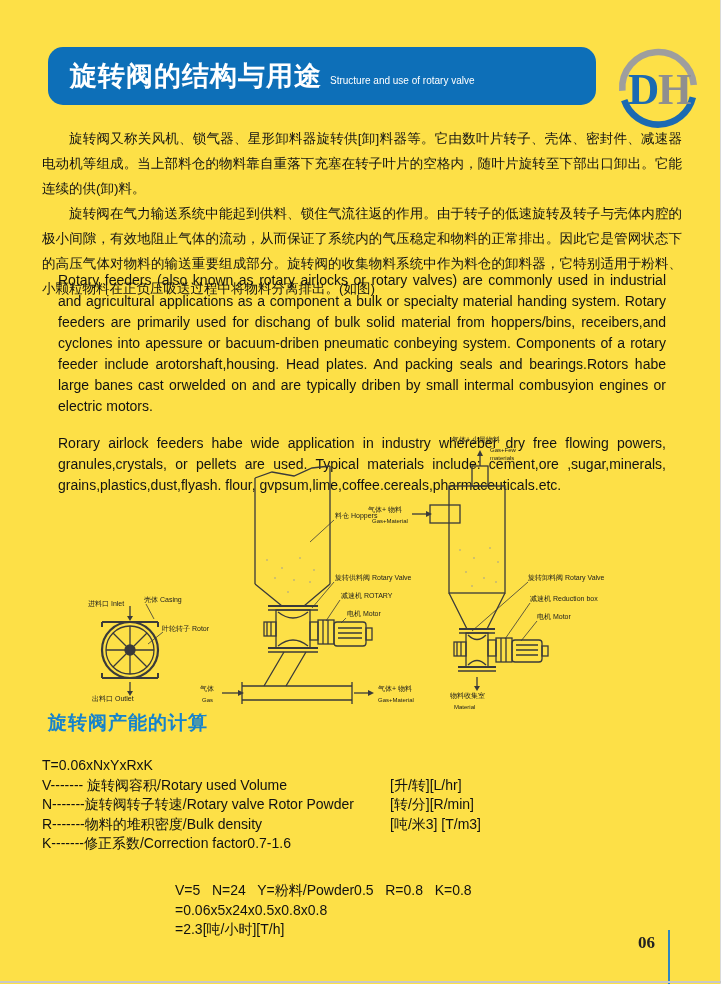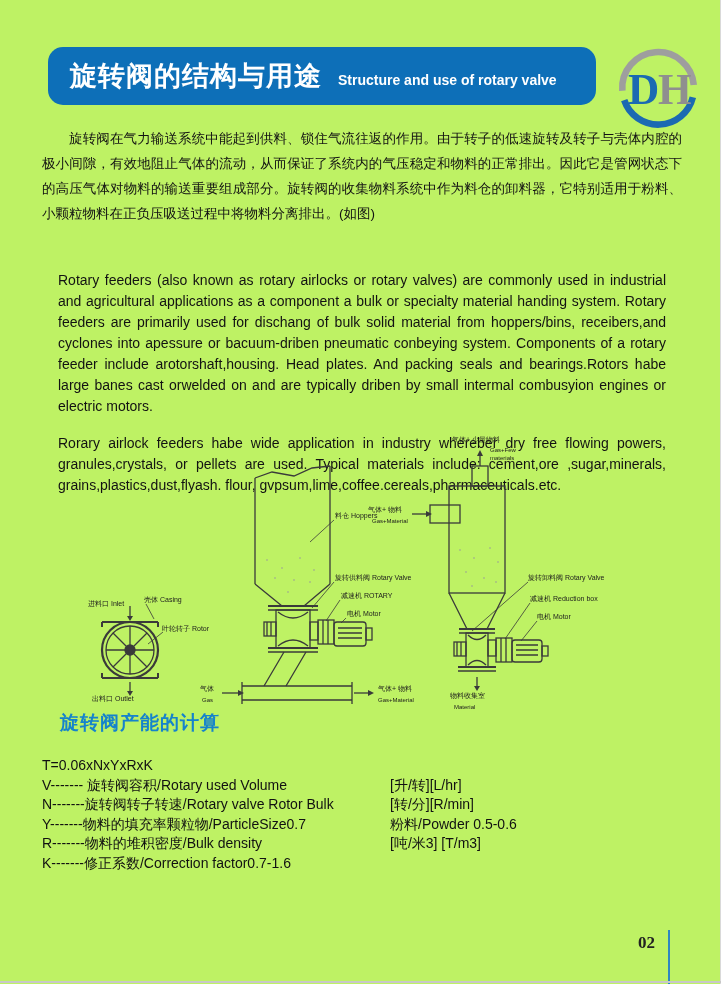--- a/index.html
+++ b/index.html
@@ -1,35 +1,35 @@
 <!DOCTYPE html>
 <html><head>
 <meta charset="utf-8">
 <style>
   html,body{margin:0;padding:0;}
   body{width:721px;height:984px;background:#fff;font-family:"Liberation Sans",sans-serif;position:relative;overflow:hidden;}
-  .page{position:absolute;inset:0;background:#bef264;border-right:1px solid #d9d9d9;}
+  .page{position:absolute;inset:0;background:#fde047;border-right:1px solid #d9d9d9;}
   
   .banner{position:absolute;left:48px;top:47px;width:548px;height:58px;background:#0d6fb8;border-radius:15px;display:flex;align-items:center;padding-left:22px;box-sizing:border-box;}
   .banner-zh{color:#fff;font-size:27px;font-weight:bold;letter-spacing:1px;white-space:nowrap;}
-  .banner-en{color:#fff;font-size:14px;margin-left:16px;padding-top:8px;white-space:nowrap;font-weight:bold;}
+  .banner-en{color:#fff;font-size:10px;margin-left:8px;padding-top:8px;white-space:nowrap;}
   .logo{position:absolute;left:612px;top:44px;width:94px;height:84px;}
   .logo text{font-family:"Liberation Serif",serif;font-weight:bold;font-size:46px;}
   
   .zh-block{position:absolute;left:42px;top:126px;width:640px;font-size:13.5px;line-height:25px;color:#121212;text-align:justify;}
   .zh-block p{margin:0;text-indent:2em;}
   .en-block{position:absolute;left:42px;top:254px;width:640px;font-size:14px;line-height:21px;color:#121212;text-align:justify;}
   .en-block p{margin:16px;}
   
   .diagrams{position:absolute;left:42px;top:430px;width:640px;height:282px;}
   .diagrams text{font-family:"Liberation Sans",sans-serif;fill:#1c1c1c;}
   .lbl{font-size:7px;}
   .lbl-sm{font-size:6px;}
   
-  .calc-heading{position:absolute;left:60px;top:710px;margin:0;font-size:19px;font-weight:bold;color:#1583cc;letter-spacing:1px;}
+  .calc-heading{position:absolute;left:48px;top:710px;margin:0;font-size:19px;font-weight:bold;color:#1583cc;letter-spacing:1px;}
   .calc-table{position:absolute;left:42px;top:756px;width:640px;font-size:14px;color:#111;}
   .calc-row{display:flex;height:19.5px;line-height:19.5px;}
   .calc-left{flex:none;width:348px;white-space:nowrap;}
   .calc-right{flex:1;white-space:nowrap;}
   .calc-example{position:absolute;left:175px;top:881px;font-size:14px;line-height:19.5px;color:#111;}
   .calc-example div{white-space:pre;}
   
   .pagenum{position:absolute;left:638px;top:933px;font-family:"Liberation Serif",serif;font-weight:bold;font-size:17px;color:#222;}
   .pagenum-rule{position:absolute;left:668px;top:930px;width:2px;height:54px;background:#2e86c1;}
   .bottom-rule{position:absolute;left:0;bottom:1px;width:721px;height:2px;background:#c8c8c8;}
@@ -45,20 +45,21 @@
   </div>
 
   <svg class="logo" viewBox="0 0 100 88">
     <path d="M 11 49 A 38 38 0 1 1 87 43" fill="none" stroke="#9e9e9e" stroke-width="7"></path>
     <path d="M 86 56 A 38 38 0 0 1 13 59" fill="none" stroke="#1b6ab2" stroke-width="7"></path>
     <text x="17" y="63" fill="#1b6ab2">D</text>
     <text x="49" y="63" fill="#8f8f8f">H</text>
   </svg>
 
   <div class="zh-block">
+    <p>旋转阀又称关风机、锁气器、星形卸料器旋转供[卸]料器等。它由数叶片转子、壳体、密封件、减速器电动机等组成。当上部料仓的物料靠自重落下充塞在转子叶片的空格内，随叶片旋转至下部出口卸出。它能连续的供(卸)料。</p>
     <p>旋转阀在气力输送系统中能起到供料、锁住气流往返的作用。由于转子的低速旋转及转子与壳体内腔的极小间隙，有效地阻止气体的流动，从而保证了系统内的气压稳定和物料的正常排出。因此它是管网状态下的高压气体对物料的输送重要组成部分。旋转阀的收集物料系统中作为料仓的卸料器，它特别适用于粉料、小颗粒物料在正负压吸送过程中将物料分离排出。(如图)</p>
   </div>
 
   <div class="en-block">
     <p>Rotary feeders (also known as rotary airlocks or rotary valves) are commonly used in industrial and agricultural applications as a component a bulk or specialty material handing system. Rotary feeders are primarily used for dischang of bulk solid material from hoppers/bins, receibers,and cyclones into apessure or bacuum-driben pneumatic conbeying system. Components of a rotary feeder include arotorshaft,housing. Head plates. And packing seals and bearings.Rotors habe large banes cast orwelded on and are typically driben by small intermal combusyion engines or electric motors.</p>
     <p>Rorary airlock feeders habe wide application in industry whereber dry free flowing powers, granules,crystals, or pellets are used. Typical materials include: cement,ore ,sugar,minerals, grains,plastics,dust,flyash. flour, gvpsum,lime,coffee.cereals,pharmaceuticals.etc.</p>
   </div>
 
   <svg class="diagrams" viewBox="0 0 640 282">
 
@@ -203,34 +204,35 @@
 
   <div class="calc-table">
     <div class="calc-row">
       <span class="calc-left">T=0.06xNxYxRxK</span>
     </div>
     <div class="calc-row">
       <span class="calc-left">V------- 旋转阀容积/Rotary used Volume</span>
       <span class="calc-right">[升/转][L/hr]</span>
     </div>
     <div class="calc-row">
-      <span class="calc-left">N-------旋转阀转子转速/Rotary valve Rotor Bulk</span>
+      <span class="calc-left">N-------旋转阀转子转速/Rotary valve Rotor Powder</span>
       <span class="calc-right">[转/分][R/min]</span>
-    </div>
-    <div class="calc-row">
-      <span class="calc-left">Y-------物料的填充率颗粒物/ParticleSize0.7</span>
-      <span class="calc-right">粉料/Powder 0.5-0.6</span>
     </div>
     <div class="calc-row">
       <span class="calc-left">R-------物料的堆积密度/Bulk density</span>
       <span class="calc-right">[吨/米3] [T/m3]</span>
     </div>
     <div class="calc-row">
       <span class="calc-left">K-------修正系数/Correction factor0.7-1.6</span>
       <span class="calc-right"></span>
     </div>
   </div>
 
-
-  <div class="pagenum">02</div>
+  <div class="calc-example">
+    <div>V=5   N=24   Y=粉料/Powder0.5   R=0.8   K=0.8</div>
+    <div>=0.06x5x24x0.5x0.8x0.8</div>
+    <div>=2.3[吨/小时][T/h]</div>
+  </div>
+
+  <div class="pagenum">06</div>
   <div class="pagenum-rule"></div>
   <div class="bottom-rule"></div>
 </div>
 
 </body></html>

